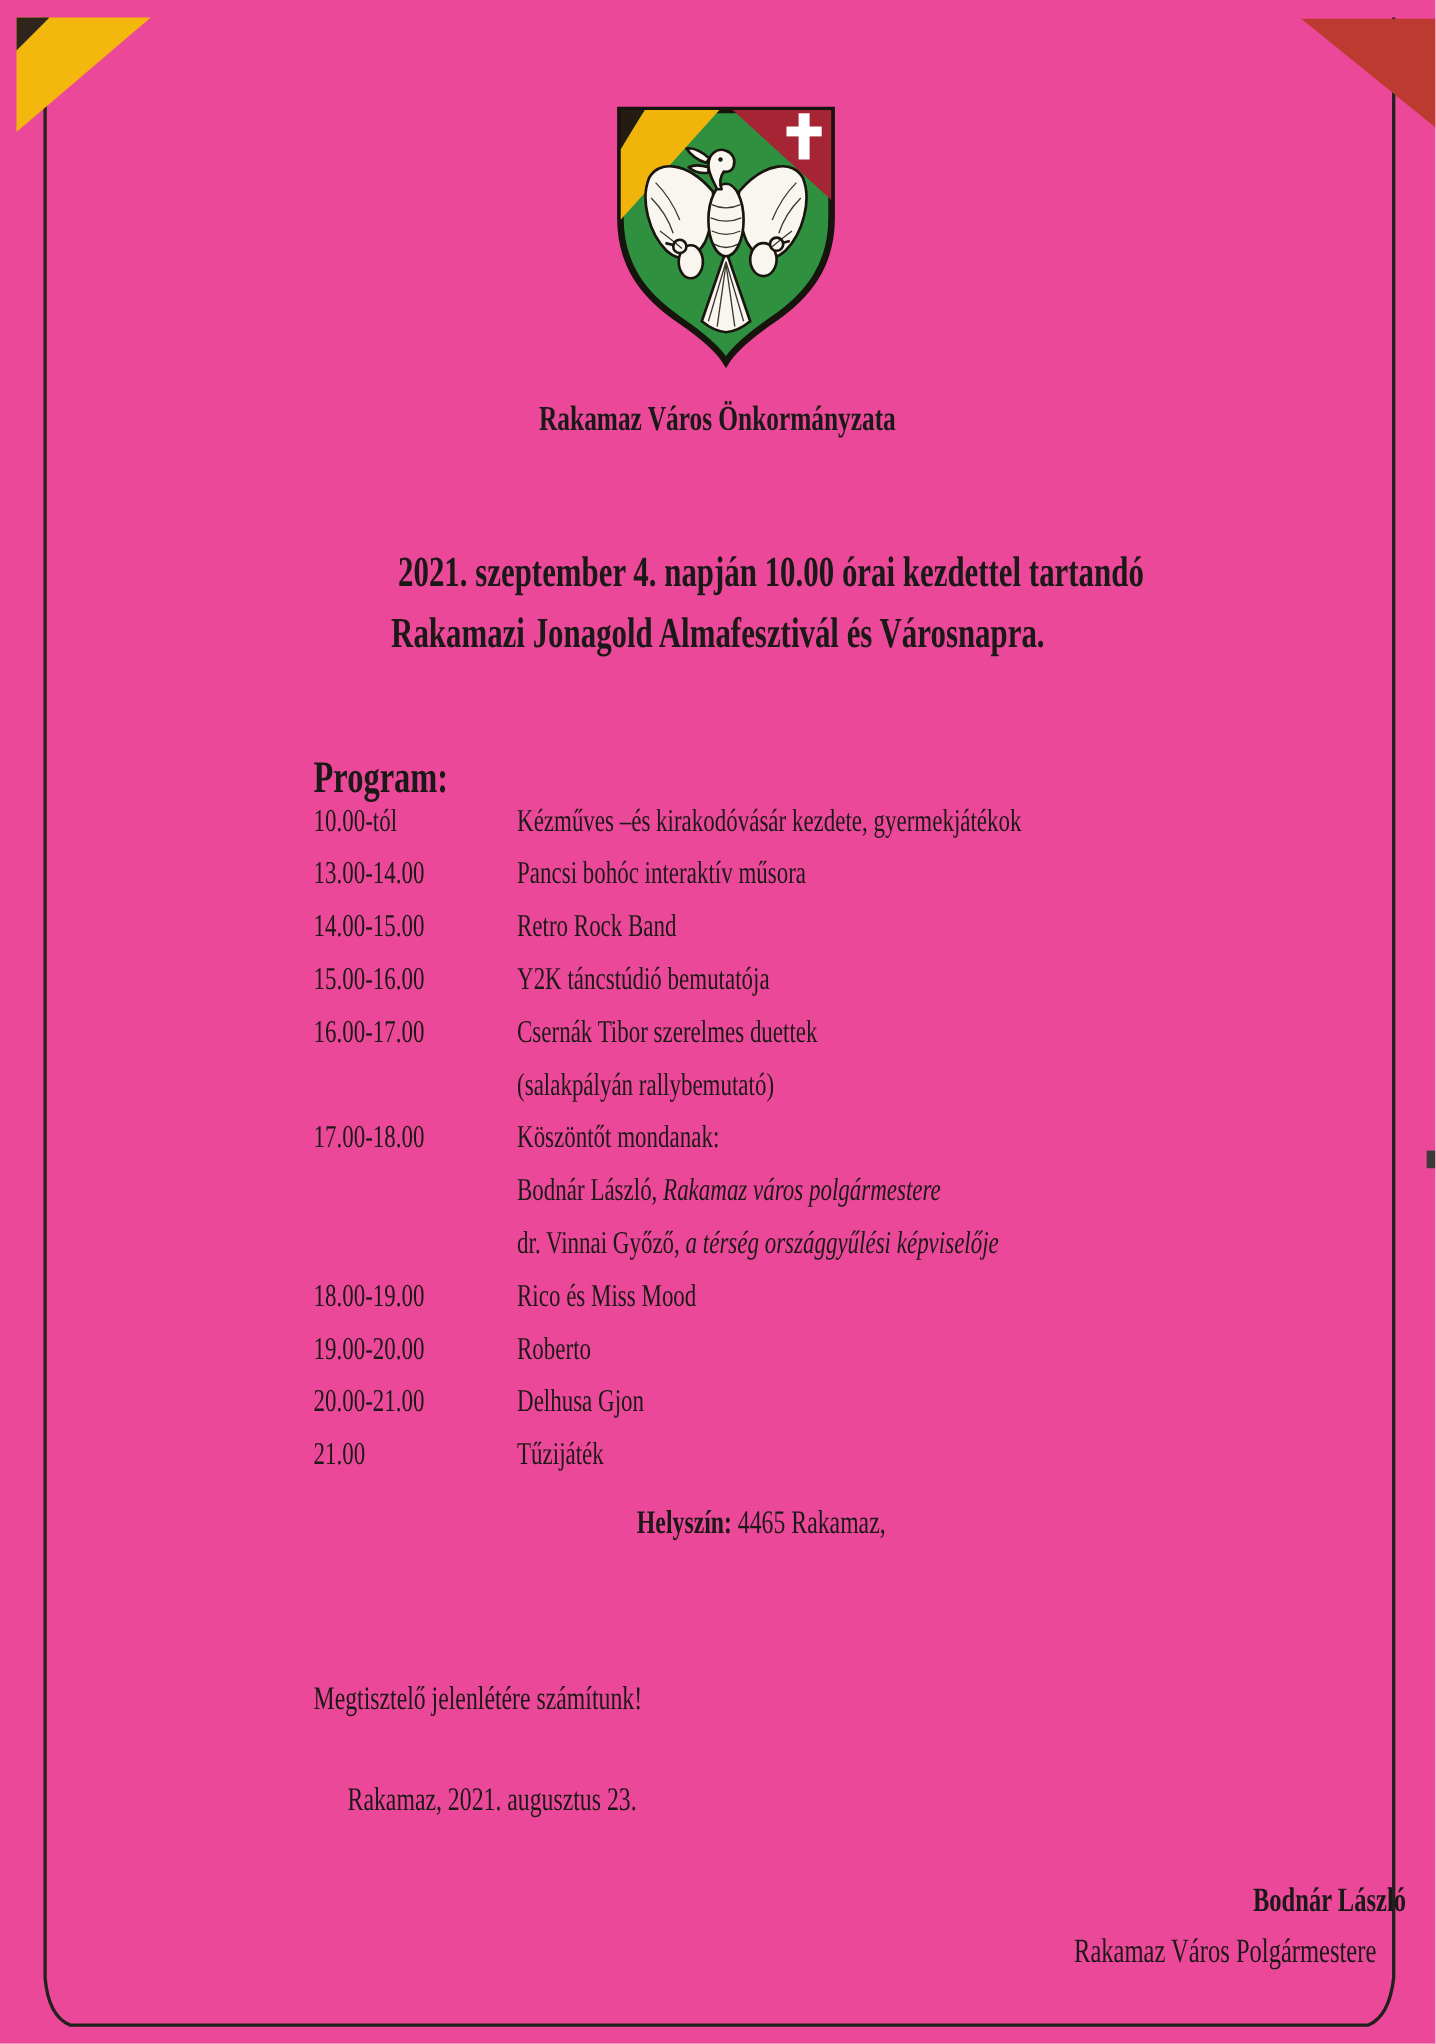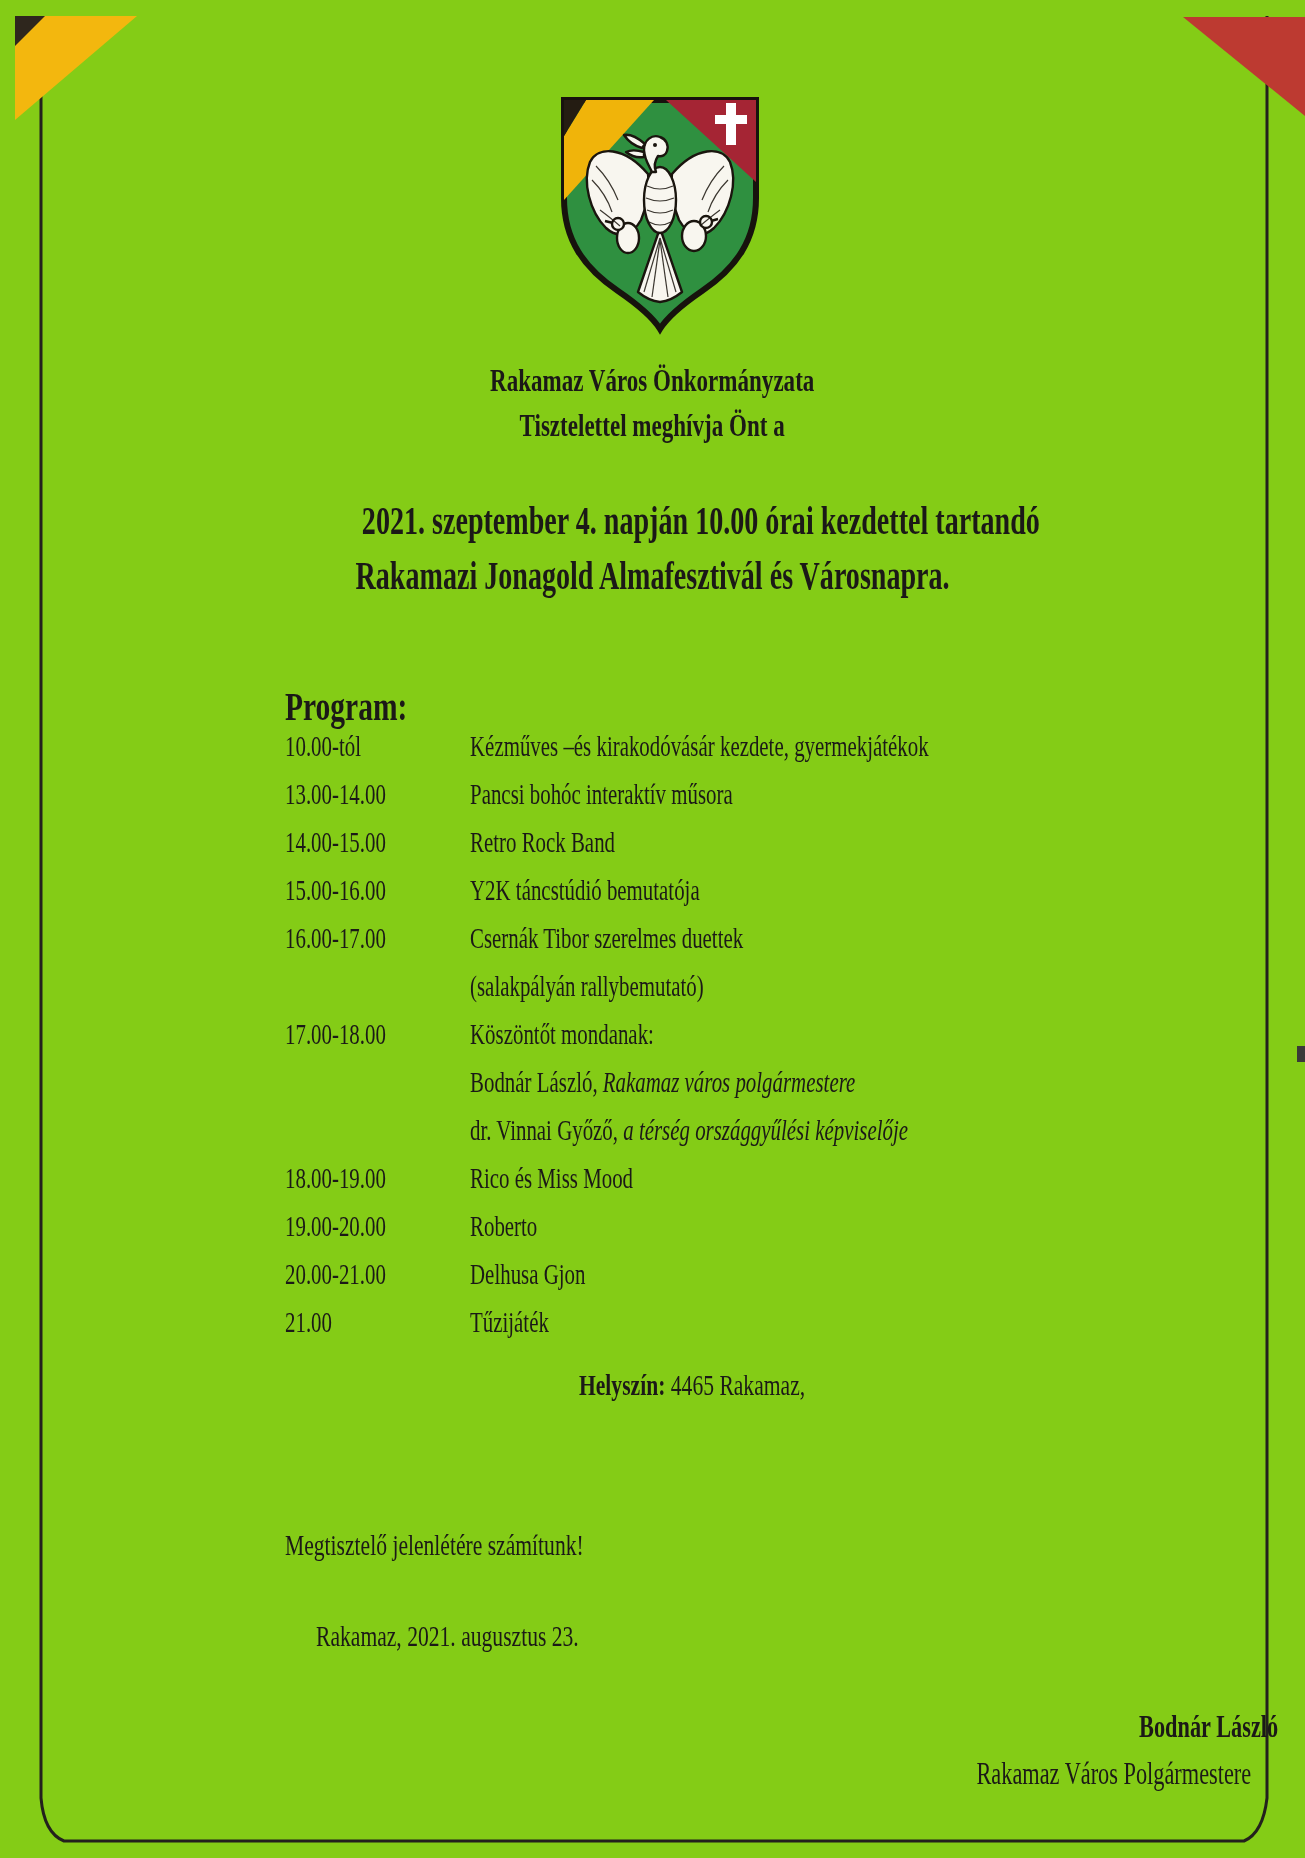--- a/index.html
+++ b/index.html
@@ -1,18 +1,18 @@
 <!DOCTYPE html>
 <html><head>
 <meta charset="utf-8">
 <style>
   html,body{margin:0;padding:0;background:#ffffff;}
   .page{
     position:relative;width:1305px;height:1858px;overflow:hidden;
-    background:#84cc16;color:#1b1917;
+    background:#ec4899;color:#1b1917;
     font-family:"Liberation Serif", serif;
   }
   svg{display:block;}
   .frame{position:absolute;left:0;top:0;}
   .crest{position:absolute;left:552px;top:88px;}
   .center-line{position:absolute;left:0;width:1305px;text-align:center;white-space:nowrap;}
   .c{display:inline-block;transform:scaleX(0.72);transform-origin:50% 50%;}
   .l{display:inline-block;transform:scaleX(0.72);transform-origin:0 50%;}
   .bold{font-weight:bold;}
   .org1{top:362px;font-size:32px;font-weight:bold;}
@@ -103,23 +103,20 @@
         <path d="M108 152 L116 209"></path>
         <path d="M108 150 L124 204"></path>
       </g>
       <circle cx="103" cy="57" r="2" fill="#1a150e" stroke="none"></circle>
     </g>
   </svg>
 
   <div class="center-line org1">
     <span class="c">Rakamaz Város Önkormányzata</span>
   </div>
-  <div class="center-line org2">
-    <span class="c">Tisztelettel meghívja Önt a</span>
-  </div>
 
   <div class="center-line title1">
     <span class="c">2021. szeptember 4. napján 10.00 órai kezdettel tartandó</span>
   </div>
   <div class="center-line title2">
     <span class="c">Rakamazi Jonagold Almafesztivál és Városnapra.</span>
   </div>
 
   <div class="program-heading">
     <span class="l">Program:</span>

